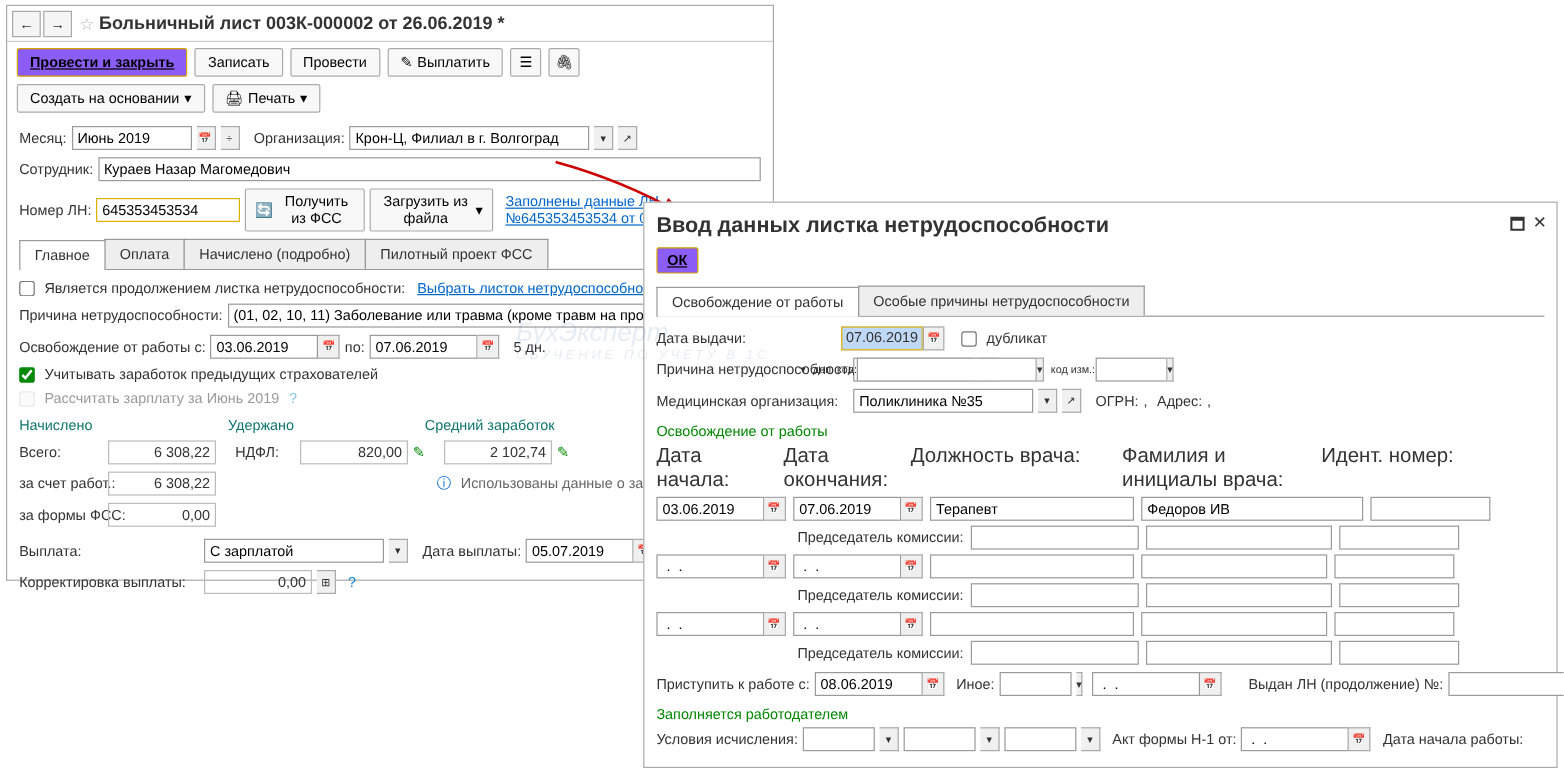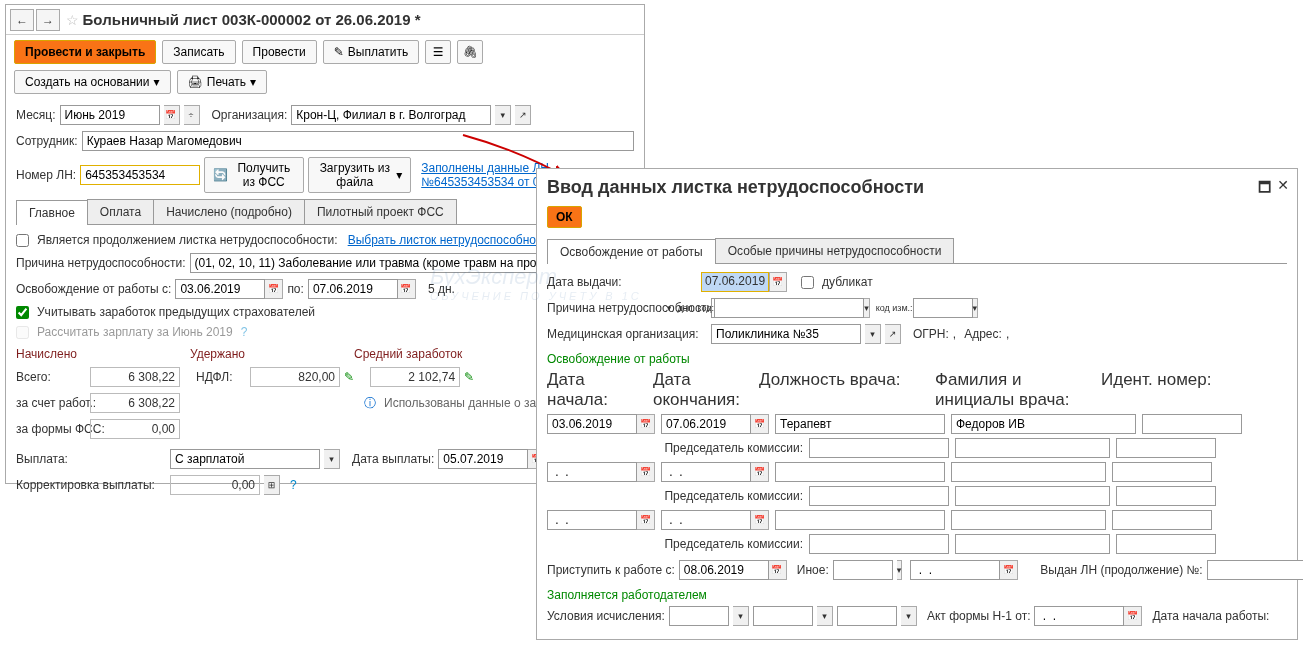--- a/index.html
+++ b/index.html
@@ -6,37 +6,37 @@
 body { background: #fff; font-size: 12px; color: #333; position: relative; width: 1303px; height: 645px; }
 .window { position: absolute; background: #fff; border: 1px solid #aaa; }
 .main-win { left: 5px; top: 4px; width: 640px; height: 480px; }
 .dlg-win { left: 536px; top: 168px; width: 762px; height: 472px; }
 .titlebar { display: flex; align-items: center; padding: 4px; border-bottom: 1px solid #ccc; height: 30px; }
 .tb-btn { width: 24px; height: 22px; border: 1px solid #aaa; background: #f5f5f5; display: flex; align-items: center; justify-content: center; margin-right: 2px; cursor: pointer; }
 .star { color: #bbb; font-size: 14px; margin: 0 4px; }
 .title { font-size: 15px; font-weight: bold; }
 .toolbar { display: flex; align-items: center; padding: 5px 8px; gap: 6px; flex-wrap: wrap; }
 .btn { border: 1px solid #aaa; background: #f8f8f8; padding: 4px 10px; cursor: pointer; border-radius: 2px; display: inline-flex; align-items: center; gap: 4px; font-size: 12px; }
-.btn-yellow { background: #f97316; border-color: #d9a400; font-weight: bold; }
+.btn-yellow { background: #8b5cf6; border-color: #d9a400; font-weight: bold; text-decoration: underline; }
 .btn-sm { padding: 3px 8px; }
 .icon-btn { width: 26px; padding: 4px; justify-content: center; }
 .form-body { padding: 6px 10px; }
 .frow { display: flex; align-items: center; margin-bottom: 6px; gap: 4px; }
 .lbl { white-space: nowrap; }
 .input { border: 1px solid #999; padding: 2px 4px; font-size: 12px; background: #fff; }
 .input-y { border: 1px solid #e0b000; }
 .w60 { width: 60px; } .w80 { width: 80px; } .w100 { width: 100px; } .w120 { width: 120px; }
 .w150 { width: 150px; } .w200 { width: 200px; }
 .sel-btn { width: 16px; height: 20px; border: 1px solid #aaa; border-left: none; background: #f0f0f0; display: inline-flex; align-items: center; justify-content: center; cursor: pointer; font-size: 9px; }
 .link { color: #0066cc; text-decoration: underline; cursor: pointer; }
 .tabs { display: flex; border-bottom: 1px solid #999; margin: 4px 0 8px; }
 .tab { padding: 5px 12px; border: 1px solid #999; border-bottom: none; background: #eee; cursor: pointer; margin-right: -1px; }
 .tab-active { background: #fff; position: relative; top: 1px; }
 .chk { margin-right: 4px; }
-.col-hdr { color: #7f1d1d; font-size: 12px; }
+.col-hdr { color: #0f766e; font-size: 12px; }
 .pencil { color: #008800; cursor: pointer; }
 .info-icon { color: #0066cc; }
 .arrow-svg { position: absolute; left: 458px; top: 130px; pointer-events: none; }
 .dlg-title { font-size: 18px; font-weight: bold; padding: 8px 10px; }
 .dlg-close { position: absolute; right: 8px; top: 8px; display: flex; gap: 6px; }
 .dlg-close span { cursor: pointer; font-size: 14px; }
 .subsec { color: #008800; margin: 8px 0 4px; }
 .grid-hdr { display: flex; gap: 6px; margin-bottom: 4px; }
 .grid-hdr > div { font-size: 17px; }
 .grid-row { display: flex; gap: 6px; margin-bottom: 4px; align-items: center; }

